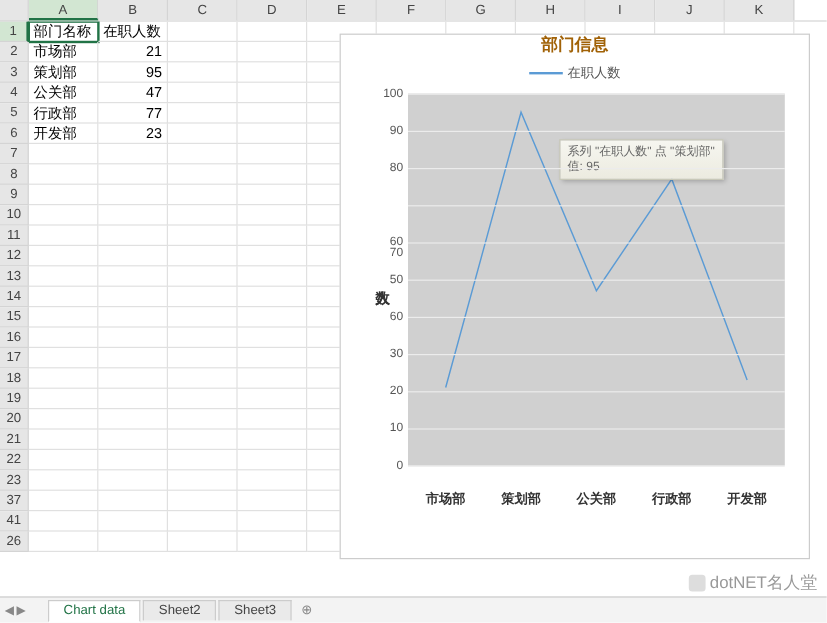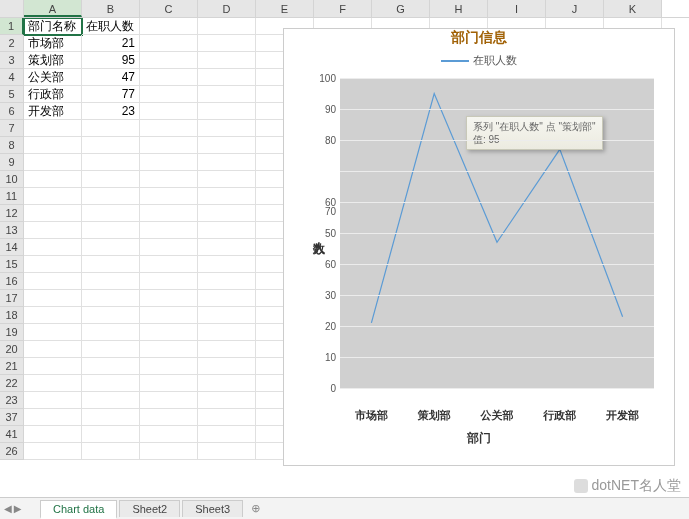--- a/index.html
+++ b/index.html
@@ -476,21 +476,20 @@
       <div class="ytick" style="top: 10%;">90</div>
       <div class="ytick" style="top: 0%;">100</div>
     </div>
   <div class="xticks">
       <span>市场部</span>
       <span>策划部</span>
       <span>公关部</span>
       <span>行政部</span>
       <span>开发部</span>
     </div>
-  <div class="xlabel">部门</div>
 </div>
 
 <div class="brand">
   <span class="brand-icon"></span>
   <span>dotNET名人堂</span>
 </div>
 
 <div class="tabs">
   <div class="tab-nav">
     <span>◀</span>

